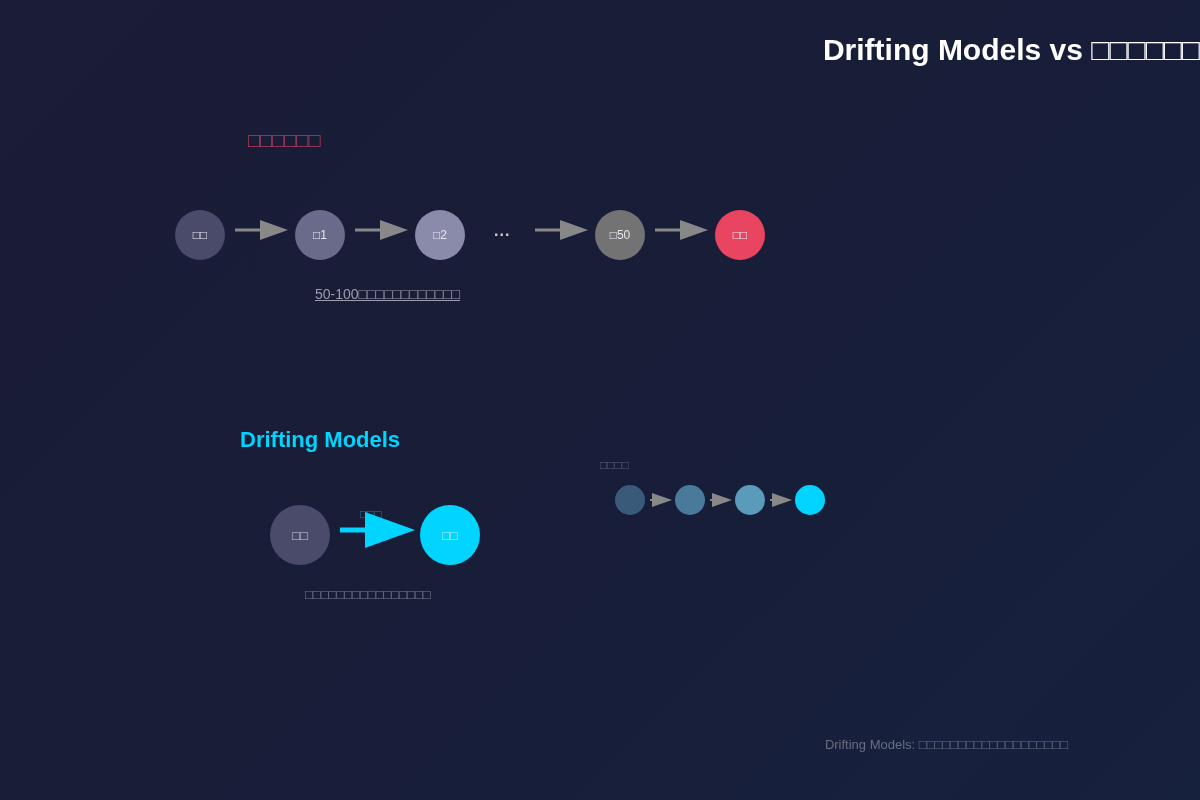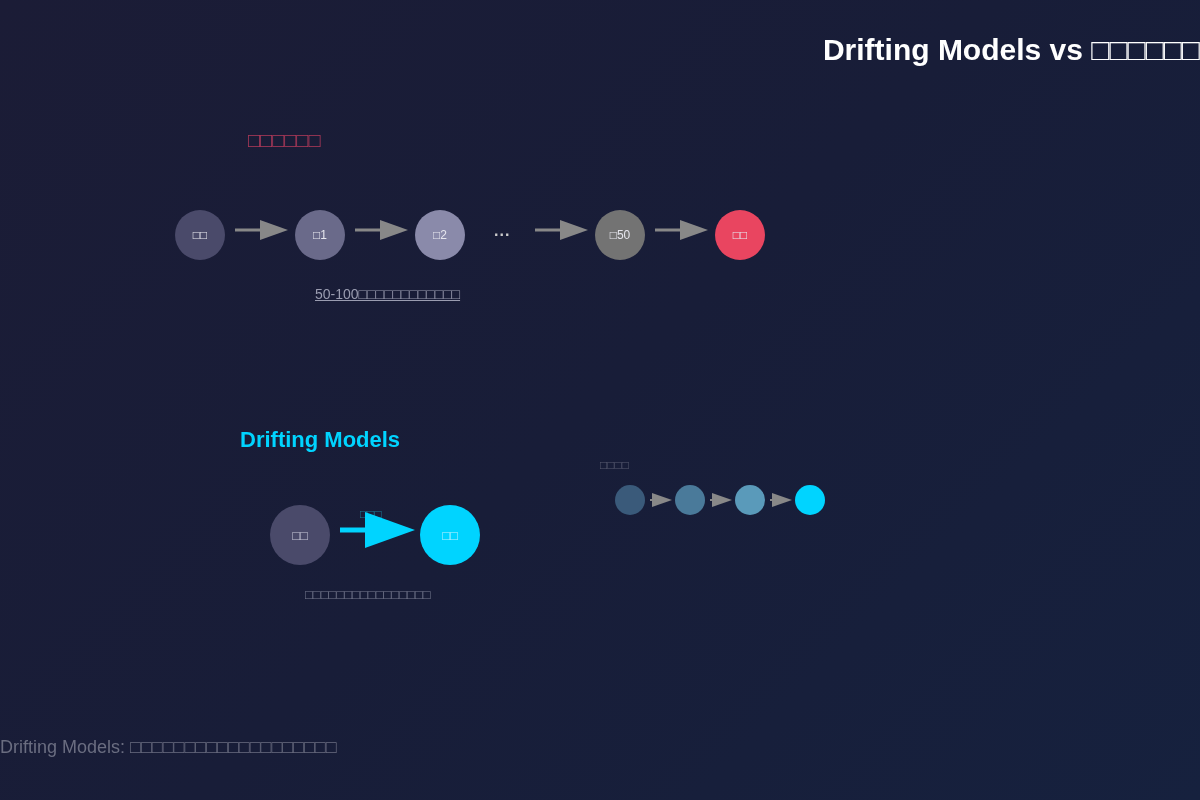--- a/index.html
+++ b/index.html
@@ -16,21 +16,21 @@
     }
     .sec-title { font-weight: bold; line-height: 24px; }
     .sec1-title { left: 248px; top: 128px; font-size: 20px; color: #b33a5a; letter-spacing: 0px; font-weight: normal; }
     .sec2-title { left: 212px; top: 428px; font-size: 22px; color: #00d4ff; margin-left: 28px; }
     .node {
       border-radius: 50%; display: flex; align-items: center; justify-content: center;
       color: #e6e6ee; font-size: 12px;
     }
     .caption { font-size: 14px; color: #9a9cb0; text-decoration: underline; }
     .caption-sm { font-size: 13px; color: #7a7d92; }
-    .footer { left: 0; width: 1068px; top: 737px; text-align: left; font-size: 18px; color: #6a6d80; }
+    .footer { left: 0; width: 1068px; top: 737px; text-align: right; font-size: 13px; color: #6a6d80; }
     svg.overlay { position: absolute; left: 0; top: 0; }
   </style>
 </head>
 <body>
 
 <div class="abs title">Drifting Models vs □□□□□□</div>
 
 <div class="abs sec-title sec1-title">□□□□□□</div>
 
 <svg class="overlay" width="1200" height="800">

